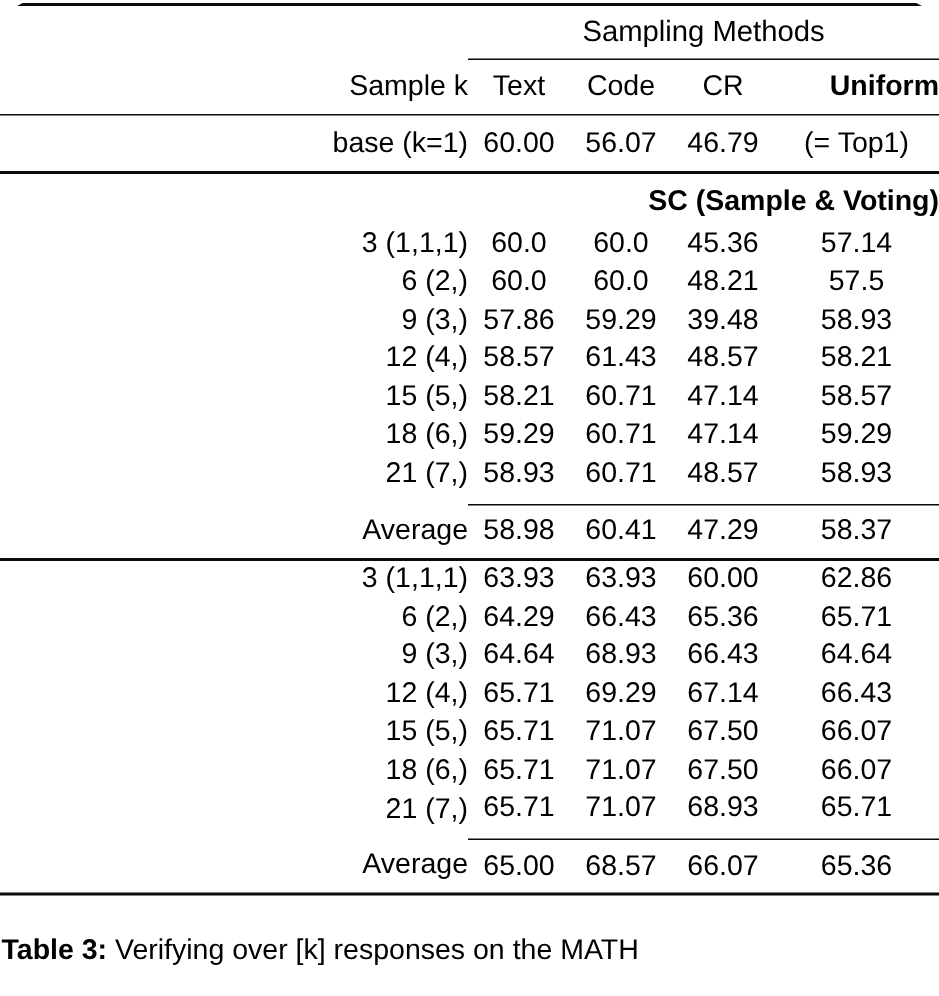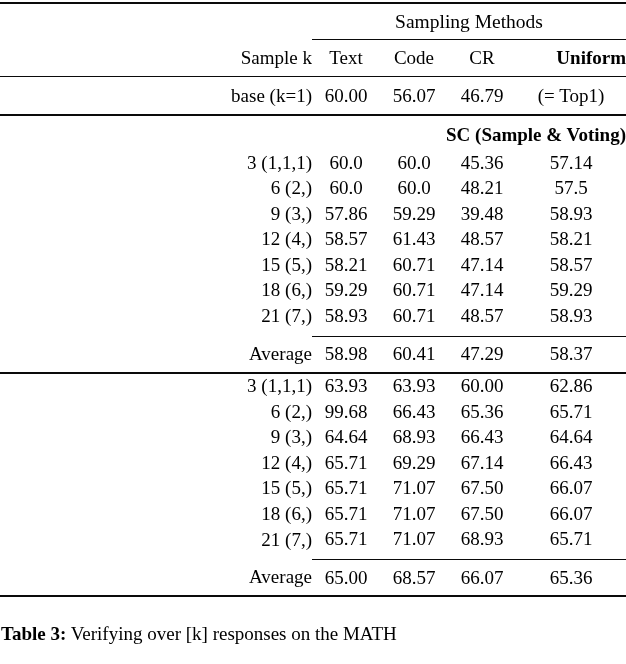--- a/index.html
+++ b/index.html
@@ -4,22 +4,23 @@
 <style>
   html, body { margin: 0; padding: 0; background: #ffffff; }
   #screen {
     position: relative;
     width: 626px;
     height: 664px;
     background: #ffffff;
     overflow: hidden;
     box-sizing: border-box;
     padding-top: 2px;
-    font-family: Liberation Serif, serif;
+    font-family: Liberation Sans, sans-serif;
     color: #000000;
+    border-radius: 25px;
   }
   table.results {
     width: 626px;
     border-collapse: collapse;
     table-layout: fixed;
     font-size: 19px;
     border-top: 2.5px solid #0a0a0a;
     border-bottom: 2.5px solid #0a0a0a;
   }
   th, td {
@@ -172,21 +173,21 @@
         </tr>
         <tr class="data-row">
           <td class="label-cell">3 (1,1,1)</td>
           <td class="num">63.93</td>
           <td class="num">63.93</td>
           <td class="num">60.00</td>
           <td class="num">62.86</td>
         </tr>
         <tr class="data-row">
           <td class="label-cell">6 (2,)</td>
-          <td class="num">99.68</td>
+          <td class="num">64.29</td>
           <td class="num">66.43</td>
           <td class="num">65.36</td>
           <td class="num">65.71</td>
         </tr>
         <tr class="data-row">
           <td class="label-cell">9 (3,)</td>
           <td class="num">64.64</td>
           <td class="num">68.93</td>
           <td class="num">66.43</td>
           <td class="num">64.64</td>

